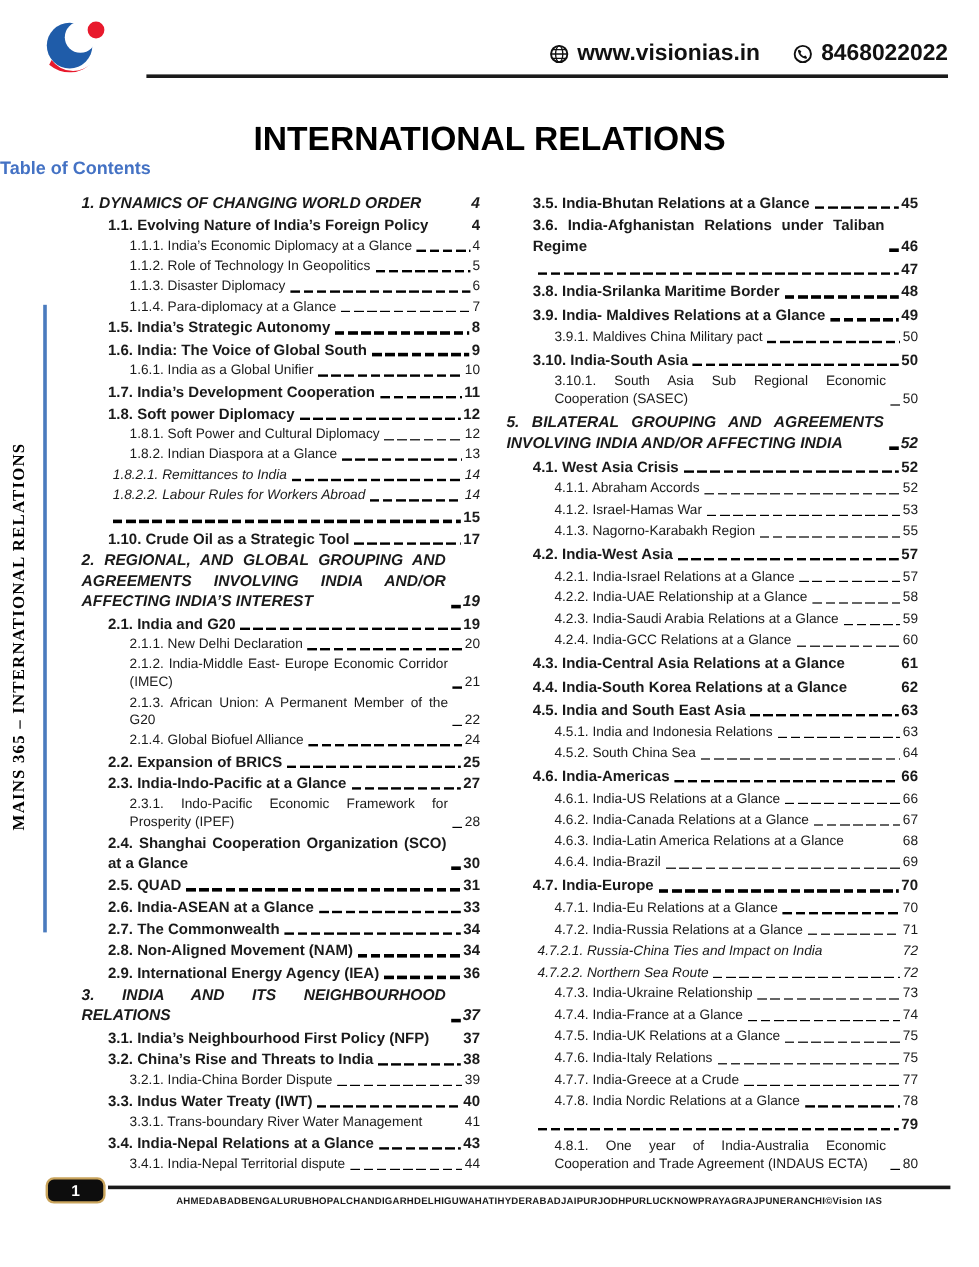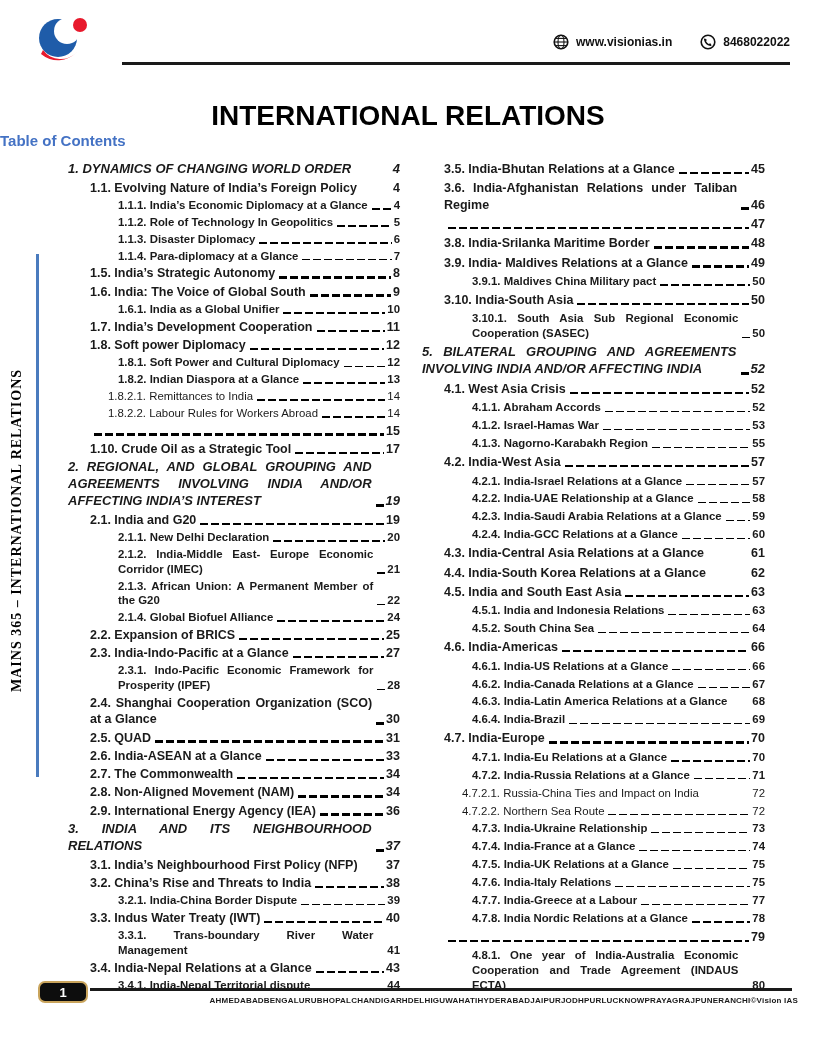--- a/index.html
+++ b/index.html
@@ -4,21 +4,21 @@
 <style>
   html,body{margin:0;padding:0;}
   body{
     width:816px;height:1056px;position:relative;background:#ffffff;
     font-family:"Liberation Sans",sans-serif;color:#1a1a1a;overflow:hidden;
   }
   
   .logo{position:absolute;left:33px;top:12px;width:58px;height:58px;}
   .header-rule{position:absolute;left:122px;top:62px;width:668px;height:3px;background:#1a1a1a;}
   .contact{position:absolute;top:34px;right:26px;display:flex;align-items:center;gap:28px;
-           font-weight:bold;font-size:12px;color:#111;}
+           font-weight:bold;font-size:19px;color:#111;}
   .contact .item{display:flex;align-items:center;gap:7px;}
   .contact svg{display:block;}
   
   .page-title{position:absolute;top:100px;left:0;width:100%;text-align:center;
               font-size:28px;font-weight:bold;letter-spacing:0px;color:#000;}
   .toc-heading{position:absolute;top:132px;left:0;width:100%;
                font-size:15px;font-weight:bold;color:#4472C4;}
   
   .sidebar-line{position:absolute;left:36px;top:254px;width:3px;height:523px;background:#4A7BBE;}
   .sidebar-label{position:absolute;left:2px;top:330px;height:400px;width:30px;
@@ -32,32 +32,32 @@
   .toc-col.left{width:332px;}
   .toc-col.right{width:343px;}
   .toc-entry{display:flex;align-items:flex-end;padding:1px 0;line-height:1.3;}
   .toc-text{text-align:justify;}
   .leader{flex:1 0 8px;height:2px;margin:0 2px 3px 4px;
           background:repeating-linear-gradient(90deg,#000 0 8px,transparent 8px 11px);}
   .toc-page{white-space:nowrap;}
   .toc-entry.no-leader .leader{background:none;}
   .lvl1{font-weight:bold;font-style:italic;font-size:13px;margin-left:0;}
   .lvl2{font-weight:bold;font-size:12.5px;margin-left:22px;}
-  .lvl3{font-size:11.4px;margin-left:50px;font-weight:bold;}
-  .lvl4{font-size:11.4px;margin-left:40px;}
+  .lvl3{font-size:11.4px;margin-left:40px;}
+  .lvl4{font-size:11.4px;margin-left:26px;font-style:italic;}
   .lvl1 .leader,.lvl2 .leader{height:2.5px;}
   .lvl3 .leader,.lvl4 .leader{height:1.5px;}
   
   .page-badge{position:absolute;left:38px;top:981px;width:46px;height:18px;
               background:#0d0d0d;border:2px solid #C9A45C;border-radius:7px;
               color:#fff;font-weight:bold;font-size:13px;display:flex;
               align-items:center;justify-content:center;}
   .footer-rule{position:absolute;left:90px;top:988px;width:702px;height:2.5px;background:#1a1a1a;}
-  .cities{position:absolute;left:112px;top:996px;width:686px;display:flex;
-          justify-content:flex-end;align-items:baseline;
+  .cities{position:absolute;left:98px;top:996px;width:686px;display:flex;
+          justify-content:center;align-items:baseline;
           font-size:8px;font-weight:bold;color:#1a1a1a;letter-spacing:0.2px;}
   .copyright{font-size:8px;font-weight:bold;}
 </style>
 </head>
 <body>
 
 <div class="logo">
   <svg width="58" height="58" viewBox="0 0 58 58">
     <circle cx="25" cy="26" r="19" fill="#1F5CA9"></circle>
     <circle cx="34" cy="19" r="13" fill="#ffffff"></circle>
@@ -477,21 +477,21 @@
     <span class="toc-text">4.7.5. India-UK Relations at a Glance</span>
     <span class="leader"></span>
     <span class="toc-page">75</span>
   </div>
       <div class="toc-entry lvl3">
     <span class="toc-text">4.7.6. India-Italy Relations</span>
     <span class="leader"></span>
     <span class="toc-page">75</span>
   </div>
       <div class="toc-entry lvl3">
-    <span class="toc-text">4.7.7. India-Greece at a Labour</span>
+    <span class="toc-text">4.7.7. India-Greece at a Crude</span>
     <span class="leader"></span>
     <span class="toc-page">77</span>
   </div>
       <div class="toc-entry lvl3">
     <span class="toc-text">4.7.8. India Nordic Relations at a Glance</span>
     <span class="leader"></span>
     <span class="toc-page">78</span>
   </div>
       <div class="toc-entry lvl2">
     <span class="leader"></span>

